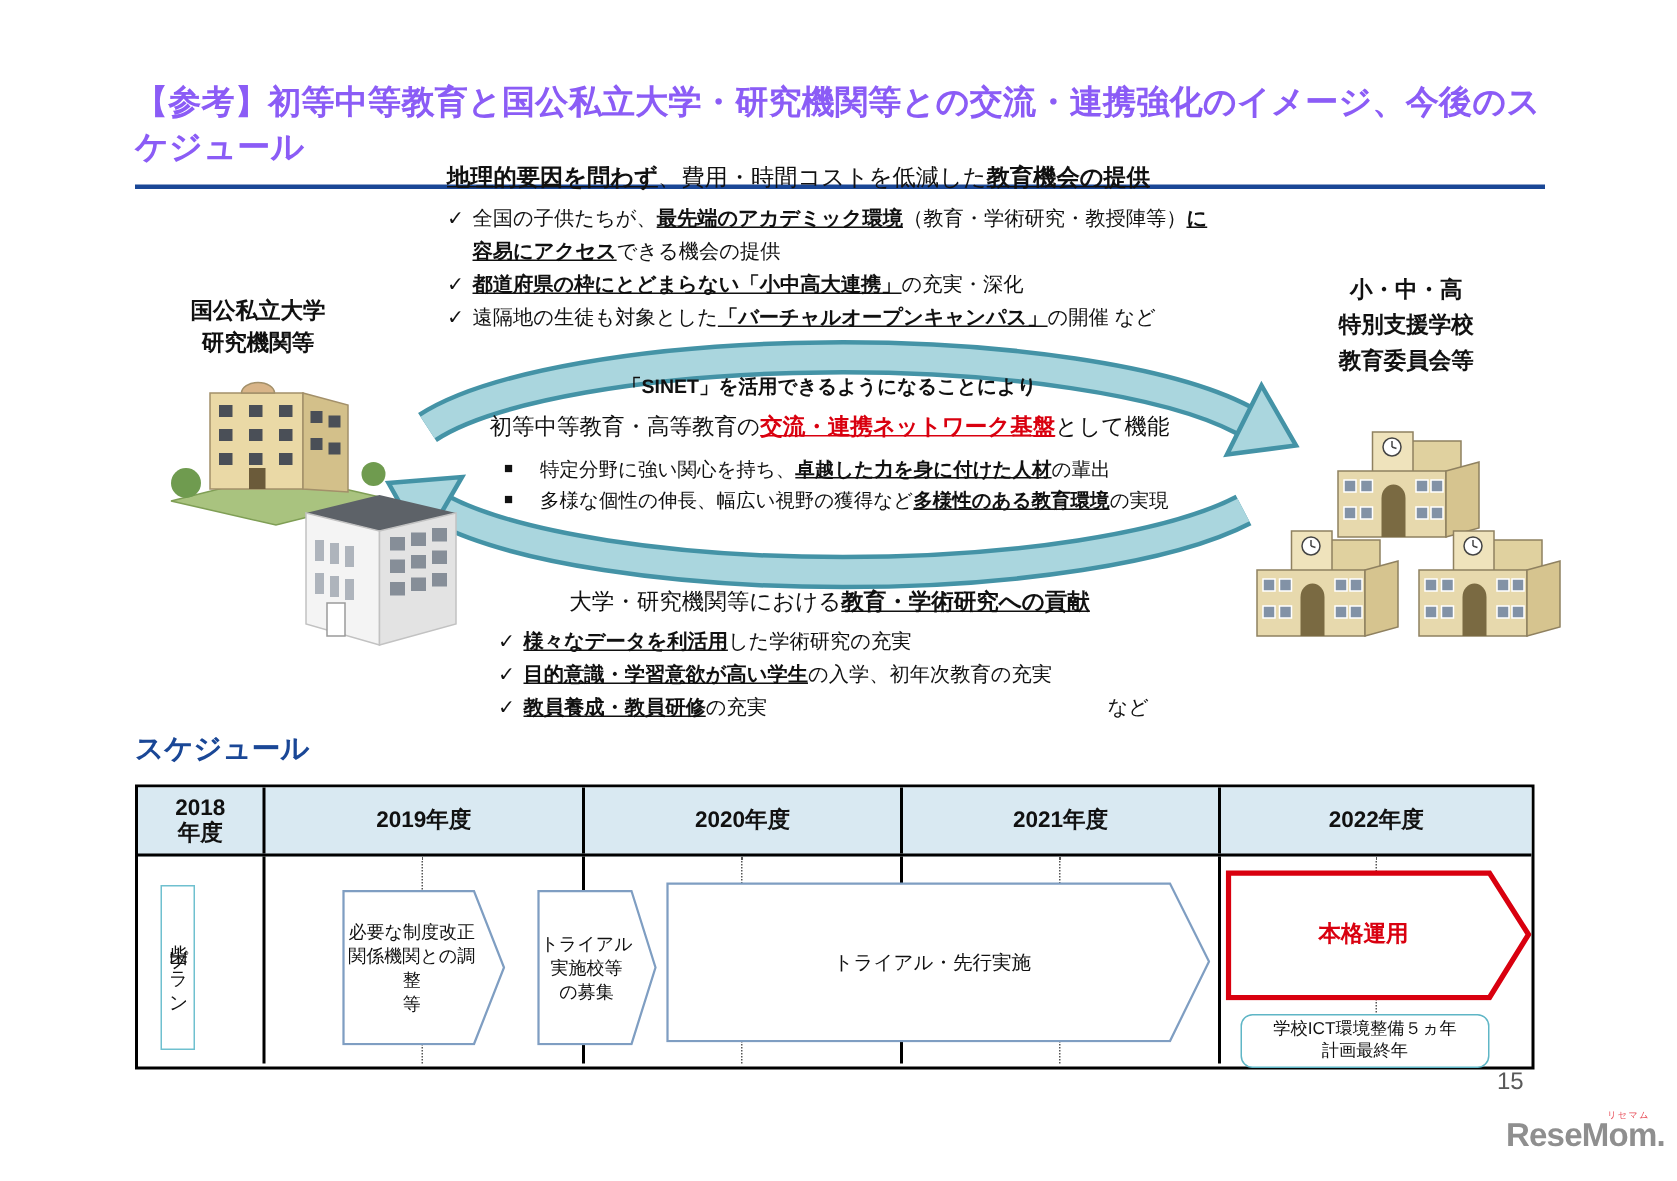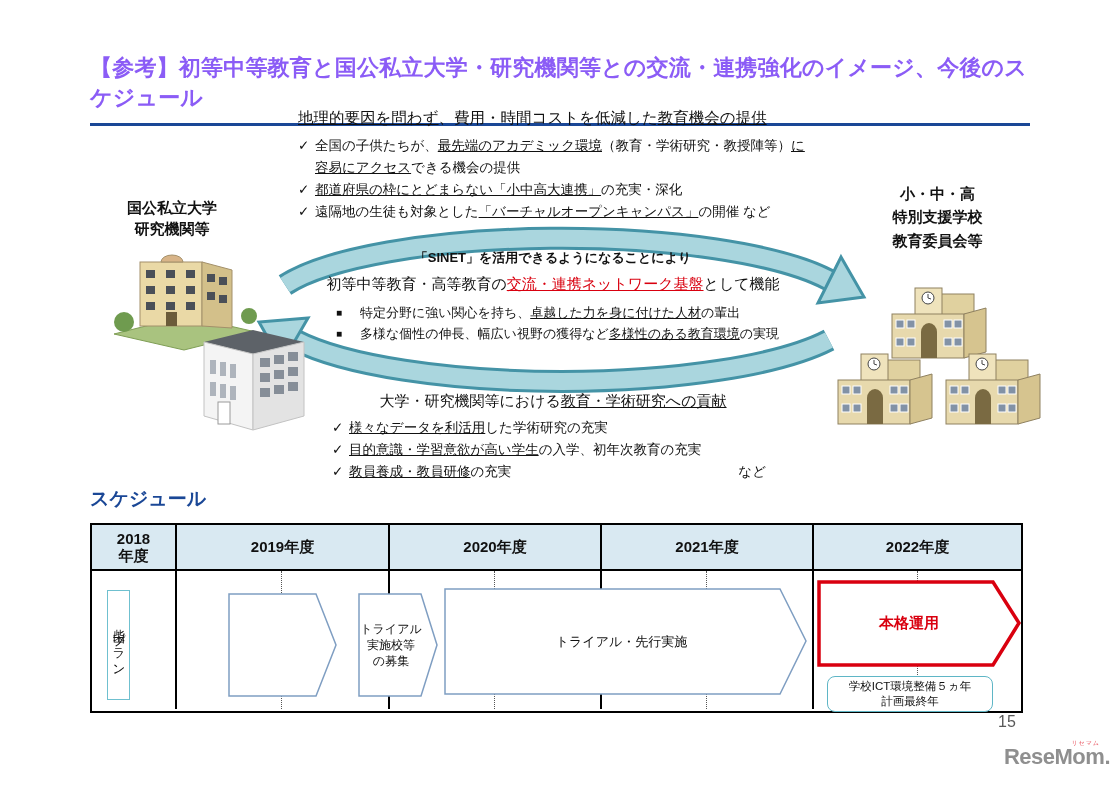--- a/index.html
+++ b/index.html
@@ -4,21 +4,21 @@
 <style>
   html,body{margin:0;padding:0;background:#fff;}
   .page{position:relative;width:1118px;height:787px;background:#fff;overflow:hidden;
         font-family:"Liberation Sans","DejaVu Sans",sans-serif;color:#111;}
 
   
   .title{position:absolute;left:90px;top:53px;width:940px;font-size:22px;font-weight:bold;
          color:#8b5cf6;border-bottom:3px solid #1a4796;padding-bottom:10px;letter-spacing:0.2px;}
 
   
-  .b{font-weight:normal;}
+  .b{font-weight:bold;}
   .u{text-decoration:underline;}
   .red{color:#d9000f;}
   .pre{white-space:pre-line;}
 
   
   .cycle{position:absolute;left:0;top:0;width:1118px;height:787px;z-index:0;pointer-events:none;}
 
   
   .benefits{position:absolute;left:298px;top:108px;width:516px;z-index:2;}
   .benefits .head{font-size:15.5px;margin-bottom:6px;}
@@ -289,20 +289,23 @@
 
       <div class="plan-box">
         <span>柴山プラン</span>
       </div>
 
 
       <div class="step" style="left:136px;top:22px;width:109px;height:104px">
         <svg viewBox="0 0 109 104" preserveAspectRatio="none">
             <polygon points="1,1 88,1 108,52 88,103 1,103" fill="#fff" stroke="#7f9ec2" stroke-width="1.5"></polygon>
           </svg>
+        <div class="step-label" style="right:16px;font-size:12px">必要な制度改正
+関係機関との調整
+等</div>
       </div>
 
       <div class="step" style="left:266px;top:22px;width:80px;height:104px">
         <svg viewBox="0 0 80 104" preserveAspectRatio="none">
             <polygon points="1,1 63,1 79,52 63,103 1,103" fill="#fff" stroke="#7f9ec2" stroke-width="1.5"></polygon>
           </svg>
         <div class="step-label" style="right:14px;font-size:12px">トライアル
 実施校等
 の募集</div>
       </div>

